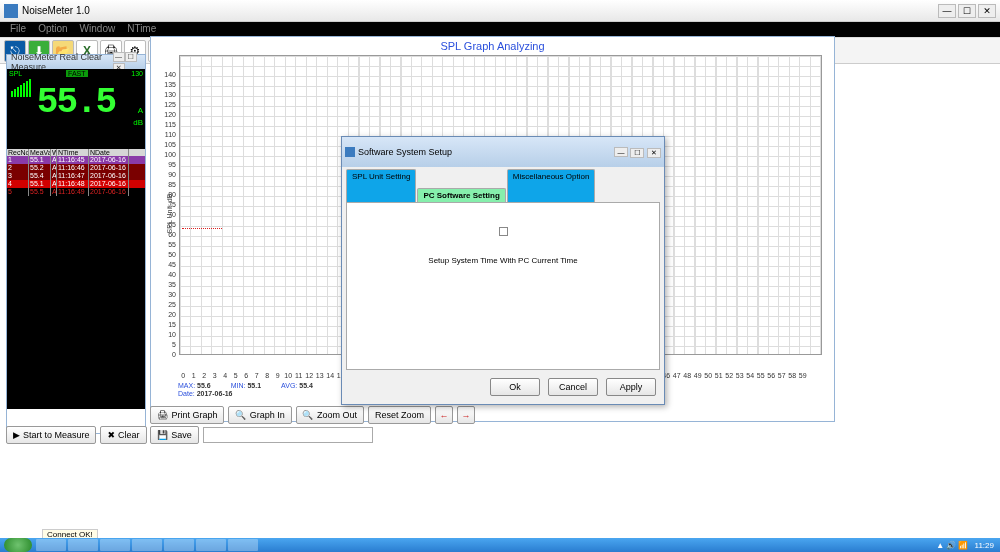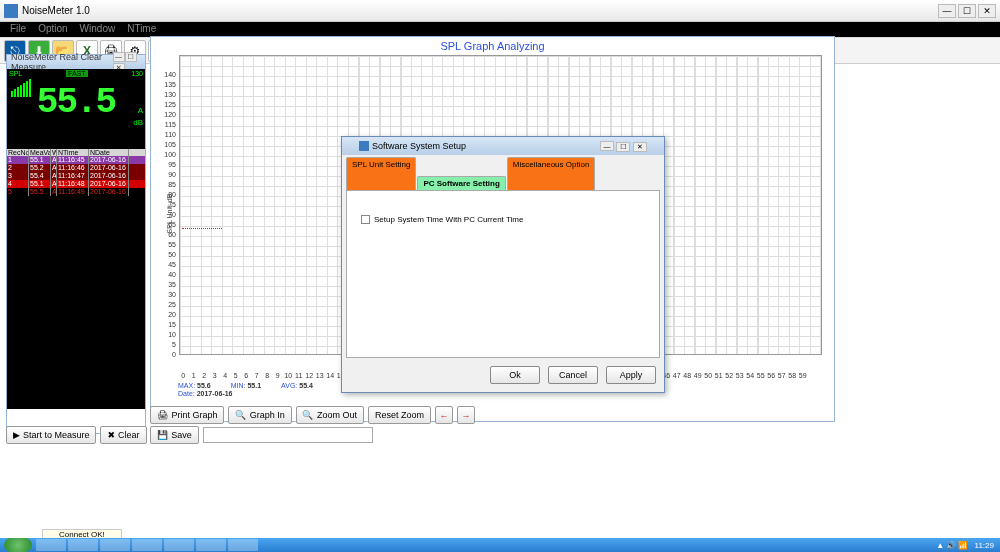--- a/index.html
+++ b/index.html
@@ -52,37 +52,37 @@
 .stats { position: absolute; left: 178px; top: 382px; font-size: 7px; color: #333; display: flex; gap: 20px; }
 .stats span { color: #2a4fdc; }
 .btn-row { position: absolute; left: 150px; top: 406px; display: flex; gap: 4px; align-items: center; }
 .btn { height: 18px; padding: 0 6px; border: 1px solid #999; background: linear-gradient(#fff,#e6e6e6); font-size: 9px; display: inline-flex; align-items: center; gap: 3px; border-radius: 2px; }
 .arrow-btn { width: 18px; padding: 0; justify-content: center; color: #c22; }
 .bottom-row { position: absolute; left: 6px; top: 426px; display: flex; gap: 4px; align-items: center; }
 .save-row { position: absolute; left: 150px; top: 426px; display: flex; gap: 4px; align-items: center; }
 .save-row input { width: 170px; height: 16px; border: 1px solid #aaa; font-size: 9px; }
 
 .dialog { position: absolute; left: 341px; top: 136px; width: 324px; background: #f0f0f0; border: 1px solid #6a8bb5; box-shadow: 2px 2px 6px rgba(0,0,0,0.3); z-index: 50; }
-.dlg-title { height: 18px; background: linear-gradient(#d7e6f7,#b7cfe8); font-size: 9px; padding: 0 17px; display: flex; align-items: center; }
+.dlg-title { height: 30px; background: linear-gradient(#d7e6f7,#b7cfe8); font-size: 9px; padding: 0 3px; display: flex; align-items: center; }
 .dlg-title .wincontrols { margin-left: auto; }
 .dlg-title .wincontrols span { width: 14px; height: 10px; font-size: 7px; }
 .dlg-tabs { display: flex; padding: 2px 4px 0; font-size: 8px; }
-.dlg-tabs span { padding: 2px 5px; border: 1px solid #aaa; border-bottom: none; background: #f97316; margin-right: 1px; border-radius: 2px 2px 0 0; }
+.dlg-tabs span { padding: 2px 5px; border: 1px solid #aaa; border-bottom: none; background: #0ea5e9; margin-right: 1px; border-radius: 2px 2px 0 0; }
 .dlg-tabs .active { background: #86efac; font-weight: bold; margin-top: 19px; }
 .dlg-body { margin: 0 4px 4px; border: 1px solid #aaa; background: #fff; height: 168px; padding: 24px 14px; font-size: 8px; }
-.dlg-chk { display: flex; align-items: flex-end; gap: 4px; }
+.dlg-chk { display: flex; align-items: center; gap: 20px; flex-direction: column; }
 .dlg-chk .cb { width: 9px; height: 9px; border: 1px solid #888; background: #fff; }
 .dlg-btns { display: flex; justify-content: flex-end; gap: 8px; padding: 4px 8px 8px; }
 .dlg-btns button { width: 50px; height: 18px; font-size: 9px; border: 1px solid #888; background: linear-gradient(#fff,#e6e6e6); border-radius: 2px; }
 
 .taskbar { position: absolute; left: 0; bottom: 0; width: 1000px; height: 14px; background: linear-gradient(#4aa6f0,#2a7dd0); display: flex; align-items: center; }
 .start-orb { width: 28px; height: 14px; background: radial-gradient(circle,#6fc36f,#2a8a2a); border-radius: 7px; margin: 0 4px; }
 .task-item { width: 30px; height: 12px; background: rgba(255,255,255,0.3); margin-right: 2px; border-radius: 1px; }
 .tray { margin-left: auto; color: #fff; font-size: 8px; padding-right: 6px; display: flex; align-items: center; gap: 6px; }
-.status-label { position: absolute; left: 42px; bottom: 12px; font-size: 8px; background: #fffde7; border: 1px solid #ccc; padding: 0 16px; }
+.status-label { position: absolute; left: 42px; bottom: 12px; font-size: 8px; background: #fffde7; border: 1px solid #ccc; padding: 0 4px; }
 </style>
 </head>
 <body>
 
 <div class="titlebar">
   <div class="icon-sm"></div>
   <span>NoiseMeter 1.0</span>
   <div class="wincontrols">
     <span>—</span>
     <span>☐</span>

